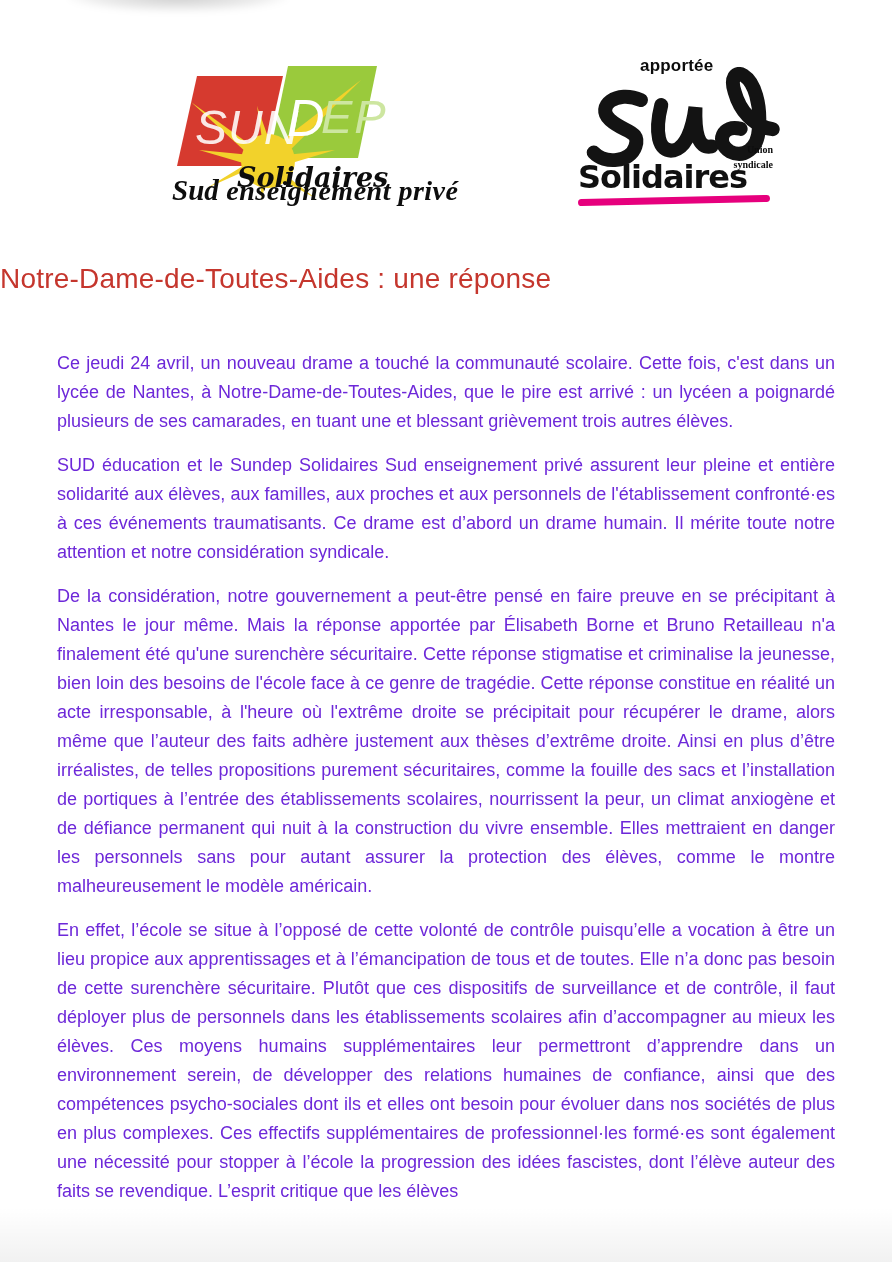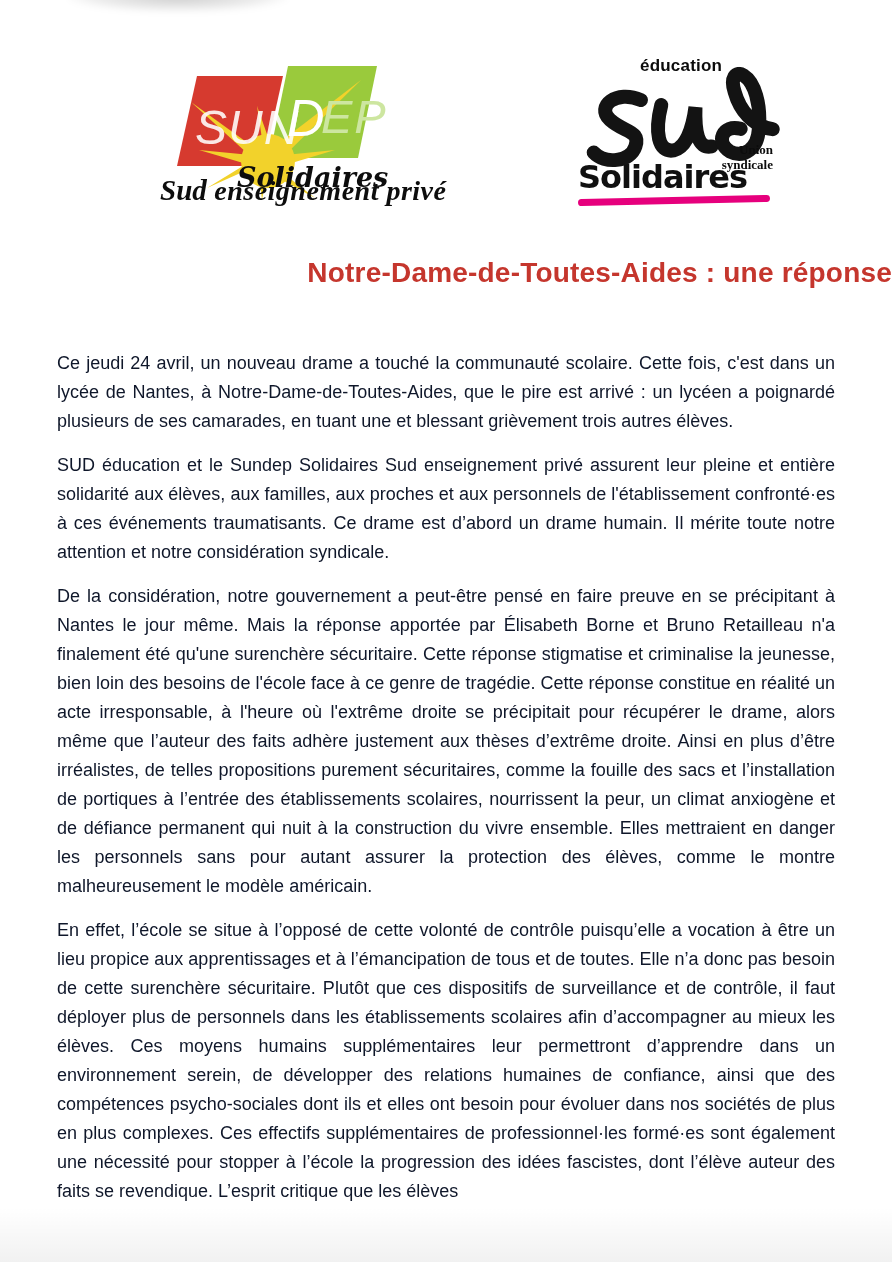--- a/index.html
+++ b/index.html
@@ -31,68 +31,68 @@
 
   
   .sundep-logo { position: absolute; left: 163px; top: 60px; width: 235px; }
   .sundep-sub {
     position: absolute; left: 160px; top: 174px; width: 235px;
     text-align: center; color: #0d0d0d;
     font-family: "Liberation Serif", serif;
     font-style: italic; font-weight: bold;
     white-space: nowrap;
   }
-  .sundep-sub .big { font-size: 29px; }
+  .sundep-sub .big { font-size: 29px; margin-left: 12px; }
   .sundep-sub .small { font-size: 28px; letter-spacing: 0.5px; }
 
   
   .sudedu-logo { position: absolute; left: 578px; top: 56px; width: 205px; }
   .sudedu-education {
     margin-left: 62px;
     font-size: 17px; font-weight: bold; color: #0c0c0c;
     letter-spacing: 0.2px;
   }
   .sudedu-script { display: block; margin-top: -6px; transform: rotate(-3deg); }
   .sudedu-union {
     position: absolute; right: 10px; top: 86px;
     text-align: right;
     font-family: "Liberation Serif", serif;
-    font-weight: bold; font-size: 13px; line-height: 15px;
+    font-weight: bold; font-size: 10px; line-height: 15px;
     color: #0c0c0c;
   }
   .sudedu-solidaires {
     margin-top: -8px;
     font-family: "DejaVu Sans", sans-serif;
     font-weight: bold; font-size: 32px; letter-spacing: -1px;
     color: #101010;
     white-space: nowrap;
   }
   .sudedu-underline {
     width: 192px; height: 7px; margin-top: 1px;
     background: #e6007d;
     border-radius: 4px;
     transform: rotate(-1.3deg);
   }
 
   
   .title {
-    position: absolute; top: 252px; left: 0; right: 0;
-    text-align: right;
+    position: absolute; top: 258px; left: 0; right: 0;
+    text-align: left;
     color: #c5362d;
-    font-weight: 700;
+    font-weight: 400;
     font-size: 28px;
     line-height: 42px;
     letter-spacing: 0.2px;
   }
 
   
   .article {
     position: absolute; top: 349px; left: 57px;
     width: 778px;
-    color: #0f172a;
+    color: #6d28d9;
     font-size: 18px;
     line-height: 29px;
     text-align: justify;
   }
   .article p { margin: 0 0 15px 0; }
 </style>
 </head>
 <body>
 
 <div class="page">
@@ -124,21 +124,21 @@
       <text x="158" y="73" font-family="Liberation Sans, sans-serif" font-style="italic" font-size="47" fill="#cde6a0" letter-spacing="2">EP</text>
 
       <text x="74" y="127" font-family="DejaVu Serif, serif" font-style="italic" font-weight="bold" font-size="27" fill="#0d0d0d">Solidaires</text>
     </svg>
     <div class="sundep-sub">
       <span class="big">Sud</span><span class="small"> enseignement privé</span>
     </div>
   </div>
 
   <div class="sudedu-logo">
-    <div class="sudedu-education">éducation</div>
+    <div class="sudedu-education">apportée</div>
     <svg class="sudedu-script" viewBox="0 0 205 96" width="205" height="96">
       <g fill="none" stroke="#131313" stroke-width="14" stroke-linecap="round">
         <path d="M64,28 C40,16 18,32 32,46 C46,60 62,58 56,74 C50,90 24,90 14,78"></path>
         <path d="M84,34 C76,60 78,82 94,80 C106,78 114,60 118,38 C116,62 118,80 132,78"></path>
         <path d="M162,62 C144,56 136,74 150,84 C164,92 178,82 180,64 C184,38 178,16 168,9 C160,3 154,11 158,25 C162,43 174,60 194,64"></path>
       </g>
     </svg>
     <div class="sudedu-union">
       <div>Union</div>
       <div>syndicale</div>

